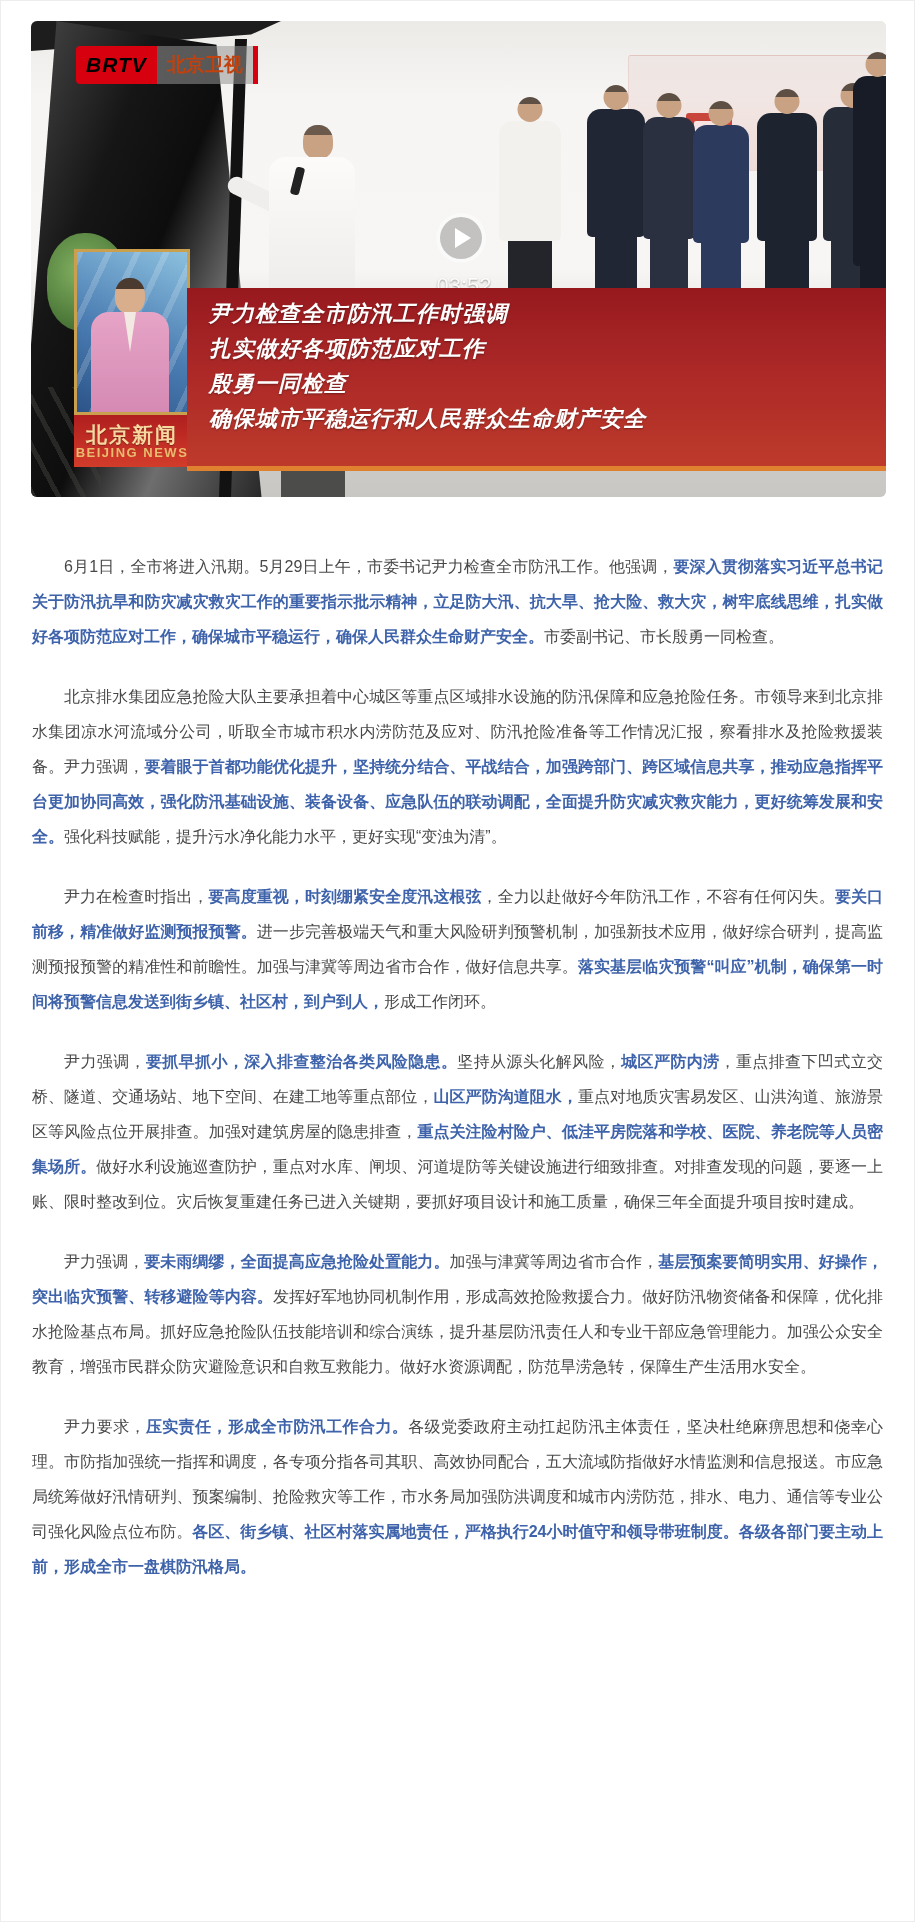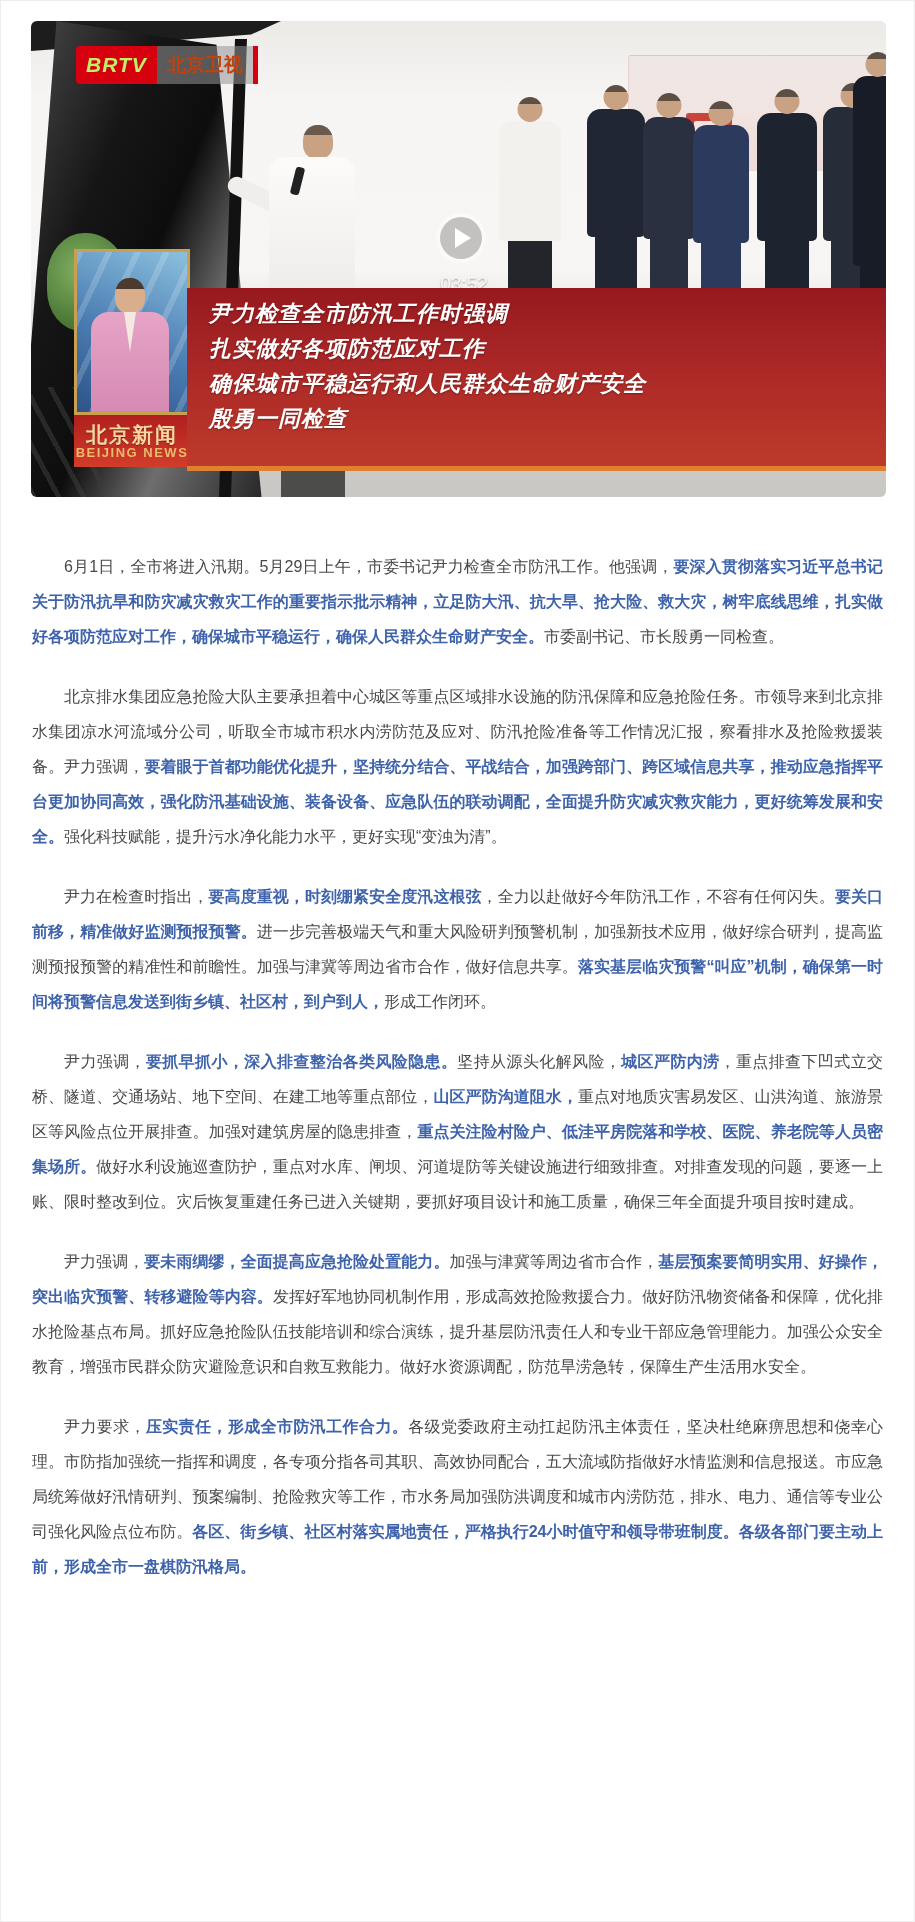--- a/index.html
+++ b/index.html
@@ -48,31 +48,31 @@
     background:#4c4c4a; border-radius:6px 6px 0 0; }
   .person { position:absolute; border-radius:14px 14px 5px 5px; background:var(--suit,#232937); }
   .person::before { content:""; position:absolute; top:-24px; left:50%; transform:translateX(-50%);
     width:25px; height:25px; border-radius:50%;
     background:linear-gradient(180deg,#5d4f44 0 30%,#c9a183 30%); }
   .person::after { content:""; position:absolute; top:100%; left:14%; width:72%; height:78px;
     background:var(--pants,var(--suit,#232937)); border-radius:0 0 4px 4px; }
   
   .brtv { position:absolute; left:45px; top:25px; display:flex; align-items:stretch; height:38px;
     font-weight:bold; }
-  .brtv-abbr { background:#d6000f; color:#bef264; font-size:21px; font-style:italic;
+  .brtv-abbr { background:#d6000f; color:#000000; font-size:21px; font-style:italic;
     display:flex; align-items:center; padding:0 10px; border-radius:4px 0 0 4px; letter-spacing:1px; }
   .brtv-name { background:rgba(150,150,150,.55); color:#c2410c; font-size:19px;
     display:flex; align-items:center; padding:12px 10px; border-right:5px solid #d6000f; }
   .play-btn { position:absolute; left:405px; top:192px; width:50px; height:50px; border-radius:50%;
     border:4px solid rgba(255,255,255,.9); background:rgba(40,40,40,.25);
     display:flex; align-items:center; justify-content:center; cursor:pointer; }
   .play-tri { width:0; height:0; border-left:16px solid #fff; border-top:10px solid transparent;
     border-bottom:10px solid transparent; margin-left:4px; }
   .play-time { position:absolute; left:383px; top:252px; width:100px; text-align:center;
-    color:rgba(255,255,255,.92); font-size:19px; text-shadow:0 1px 2px rgba(0,0,0,.4); }
+    color:rgba(255,255,255,.92); font-size:22px; text-shadow:0 1px 2px rgba(0,0,0,.4); }
   .pip { position:absolute; left:43px; top:228px; width:116px; }
   .pip-photo { position:relative; height:166px; border:3px solid #caa04e; overflow:hidden;
     background:linear-gradient(205deg,#8cc0de 0%,#4a7cb2 55%,#2c5488 100%); }
   .pip-photo::before { content:""; position:absolute; inset:0; opacity:.35;
     background:repeating-linear-gradient(115deg,rgba(255,255,255,.5) 0 6px,transparent 6px 26px); }
   .anchor-head { position:absolute; left:38px; top:26px; width:30px; height:36px;
     background:linear-gradient(180deg,#4a3a30 0 30%,#d9ae8c 30%); border-radius:46% 46% 44% 44%; }
   .anchor-body { position:absolute; left:14px; top:60px; width:78px; height:100px;
     background:linear-gradient(180deg,#e6a4c6,#d58ab4); border-radius:18px 18px 0 0; }
   .anchor-body::before { content:""; position:absolute; left:33px; top:0; width:12px; height:40px;
@@ -140,22 +140,22 @@
       </div>
       <div class="pip-logo">
         <span class="pip-logo-cn">北京新闻</span>
         <span class="pip-logo-en">BEIJING NEWS</span>
       </div>
     </div>
 
     <div class="caption">
       <div class="caption-line">尹力检查全市防汛工作时强调</div>
       <div class="caption-line">扎实做好各项防范应对工作</div>
+      <div class="caption-line">殷勇一同检查</div>
       <div class="caption-line">确保城市平稳运行和人民群众生命财产安全</div>
-      <div class="caption-line">殷勇一同检查</div>
     </div>
   </div>
 
   <div class="article" id="article">
       <p class="para"><span class="seg">6月1日，全市将进入汛期。5月29日上午，市委书记尹力检查全市防汛工作。他强调，</span><span class="seg em">要深入贯彻落实习近平总书记关于防汛抗旱和防灾减灾救灾工作的重要指示批示精神，立足防大汛、抗大旱、抢大险、救大灾，树牢底线思维，扎实做好各项防范应对工作，确保城市平稳运行，确保人民群众生命财产安全。</span><span class="seg">市委副书记、市长殷勇一同检查。</span></p>
       <p class="para"><span class="seg">北京排水集团应急抢险大队主要承担着中心城区等重点区域排水设施的防汛保障和应急抢险任务。市领导来到北京排水集团凉水河流域分公司，听取全市城市积水内涝防范及应对、防汛抢险准备等工作情况汇报，察看排水及抢险救援装备。尹力强调，</span><span class="seg em">要着眼于首都功能优化提升，坚持统分结合、平战结合，加强跨部门、跨区域信息共享，推动应急指挥平台更加协同高效，强化防汛基础设施、装备设备、应急队伍的联动调配，全面提升防灾减灾救灾能力，更好统筹发展和安全。</span><span class="seg">强化科技赋能，提升污水净化能力水平，更好实现“变浊为清”。</span></p>
       <p class="para"><span class="seg">尹力在检查时指出，</span><span class="seg em">要高度重视，时刻绷紧安全度汛这根弦</span><span class="seg">，全力以赴做好今年防汛工作，不容有任何闪失。</span><span class="seg em">要关口前移，精准做好监测预报预警。</span><span class="seg">进一步完善极端天气和重大风险研判预警机制，加强新技术应用，做好综合研判，提高监测预报预警的精准性和前瞻性。加强与津冀等周边省市合作，做好信息共享。</span><span class="seg em">落实基层临灾预警“叫应”机制，确保第一时间将预警信息发送到街乡镇、社区村，到户到人，</span><span class="seg">形成工作闭环。</span></p>
       <p class="para"><span class="seg">尹力强调，</span><span class="seg em">要抓早抓小，深入排查整治各类风险隐患。</span><span class="seg">坚持从源头化解风险，</span><span class="seg em">城区严防内涝</span><span class="seg">，重点排查下凹式立交桥、隧道、交通场站、地下空间、在建工地等重点部位，</span><span class="seg em">山区严防沟道阻水，</span><span class="seg">重点对地质灾害易发区、山洪沟道、旅游景区等风险点位开展排查。加强对建筑房屋的隐患排查，</span><span class="seg em">重点关注险村险户、低洼平房院落和学校、医院、养老院等人员密集场所。</span><span class="seg">做好水利设施巡查防护，重点对水库、闸坝、河道堤防等关键设施进行细致排查。对排查发现的问题，要逐一上账、限时整改到位。灾后恢复重建任务已进入关键期，要抓好项目设计和施工质量，确保三年全面提升项目按时建成。</span></p>
       <p class="para"><span class="seg">尹力强调，</span><span class="seg em">要未雨绸缪，全面提高应急抢险处置能力。</span><span class="seg">加强与津冀等周边省市合作，</span><span class="seg em">基层预案要简明实用、好操作，突出临灾预警、转移避险等内容。</span><span class="seg">发挥好军地协同机制作用，形成高效抢险救援合力。做好防汛物资储备和保障，优化排水抢险基点布局。抓好应急抢险队伍技能培训和综合演练，提升基层防汛责任人和专业干部应急管理能力。加强公众安全教育，增强市民群众防灾避险意识和自救互救能力。做好水资源调配，防范旱涝急转，保障生产生活用水安全。</span></p>
       <p class="para"><span class="seg">尹力要求，</span><span class="seg em">压实责任，形成全市防汛工作合力。</span><span class="seg">各级党委政府主动扛起防汛主体责任，坚决杜绝麻痹思想和侥幸心理。市防指加强统一指挥和调度，各专项分指各司其职、高效协同配合，五大流域防指做好水情监测和信息报送。市应急局统筹做好汛情研判、预案编制、抢险救灾等工作，市水务局加强防洪调度和城市内涝防范，排水、电力、通信等专业公司强化风险点位布防。</span><span class="seg em">各区、街乡镇、社区村落实属地责任，严格执行24小时值守和领导带班制度。各级各部门要主动上前，形成全市一盘棋防汛格局。</span></p>

